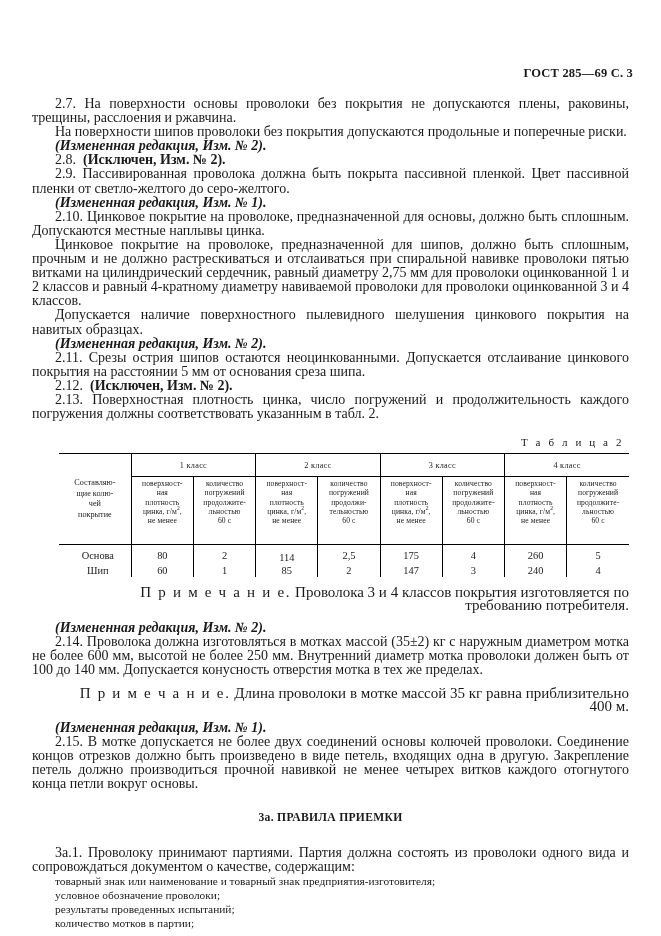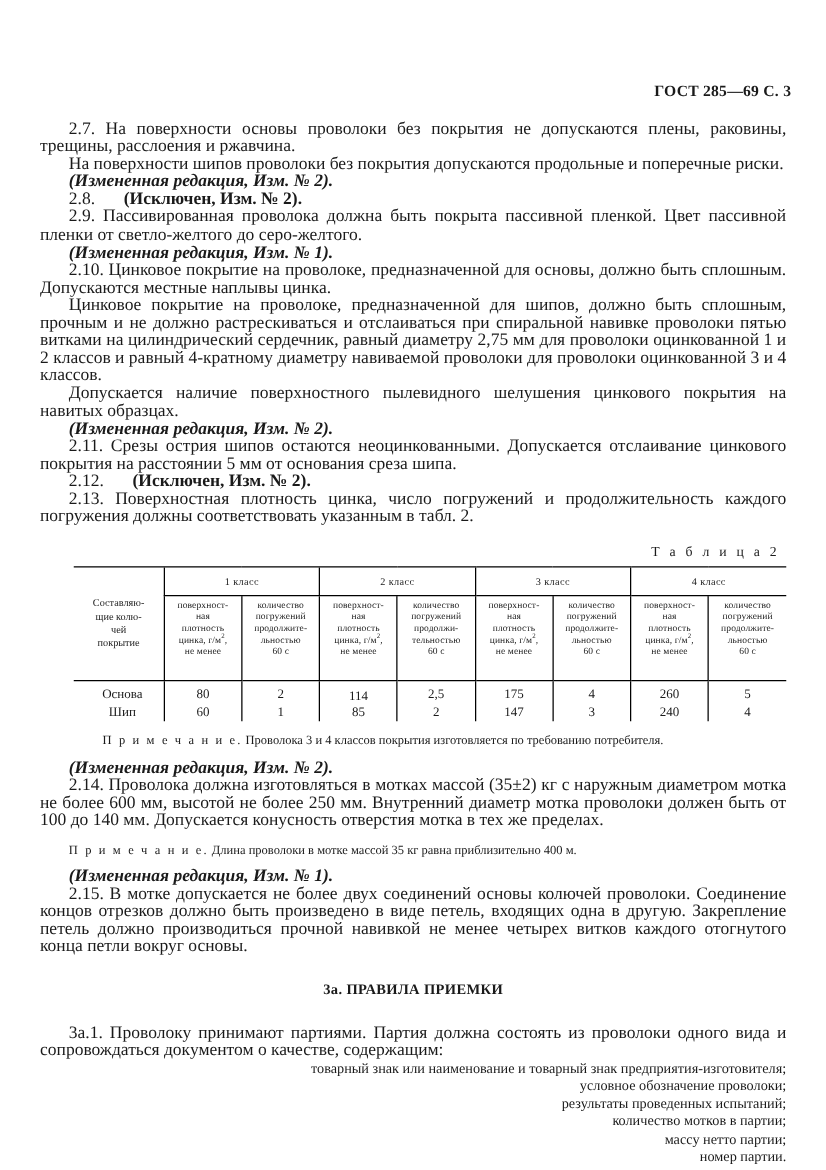--- a/index.html
+++ b/index.html
@@ -46,21 +46,21 @@
   }
 
   p {
     margin: 0;
     font-size: 14px;
     line-height: 14.1px;
     text-align: justify;
     text-indent: 23px;
     hyphens: manual;
   }
-  .b { font-weight: bold; margin-left: 16px; }
+  .b { font-weight: bold; }
   p.bold-line {
     font-weight: bold;
     text-align: left;
     font-style: italic;
   }
   p.plain-left { text-align: left; }
 
   
   .tbl-caption {
     margin-top: 15px;
@@ -132,45 +132,45 @@
     display: block;
     font-size: 7.6px;
     line-height: 9.3px;
     letter-spacing: 0.1px;
   }
   sup { font-size: 0.72em; vertical-align: super; line-height: 0; }
 
   
   .note {
     margin-top: 9px;
-    font-size: 10px;
+    font-size: 15px;
     line-height: 13px;
     text-indent: 23px;
-    text-align: left;
+    text-align: right;
   }
   .note .lbl {
     letter-spacing: 1.7px;
   }
 
   .after-table { margin-top: 9px; }
 
   
   h2.section {
     margin: 20px 0 0 0;
     text-align: center;
     font-size: 11.6px;
     font-weight: bold;
     letter-spacing: 0.3px;
   }
 
   .list-line {
     font-size: 11.4px;
     line-height: 14.1px;
     text-indent: 23px;
-    text-align: right;
+    text-align: left;
     margin: 0;
   }
 </style>
 </head>
 <body>
 
 <div class="page">
 
   <div class="header">ГОСТ 285—69 С. 3</div>
 

